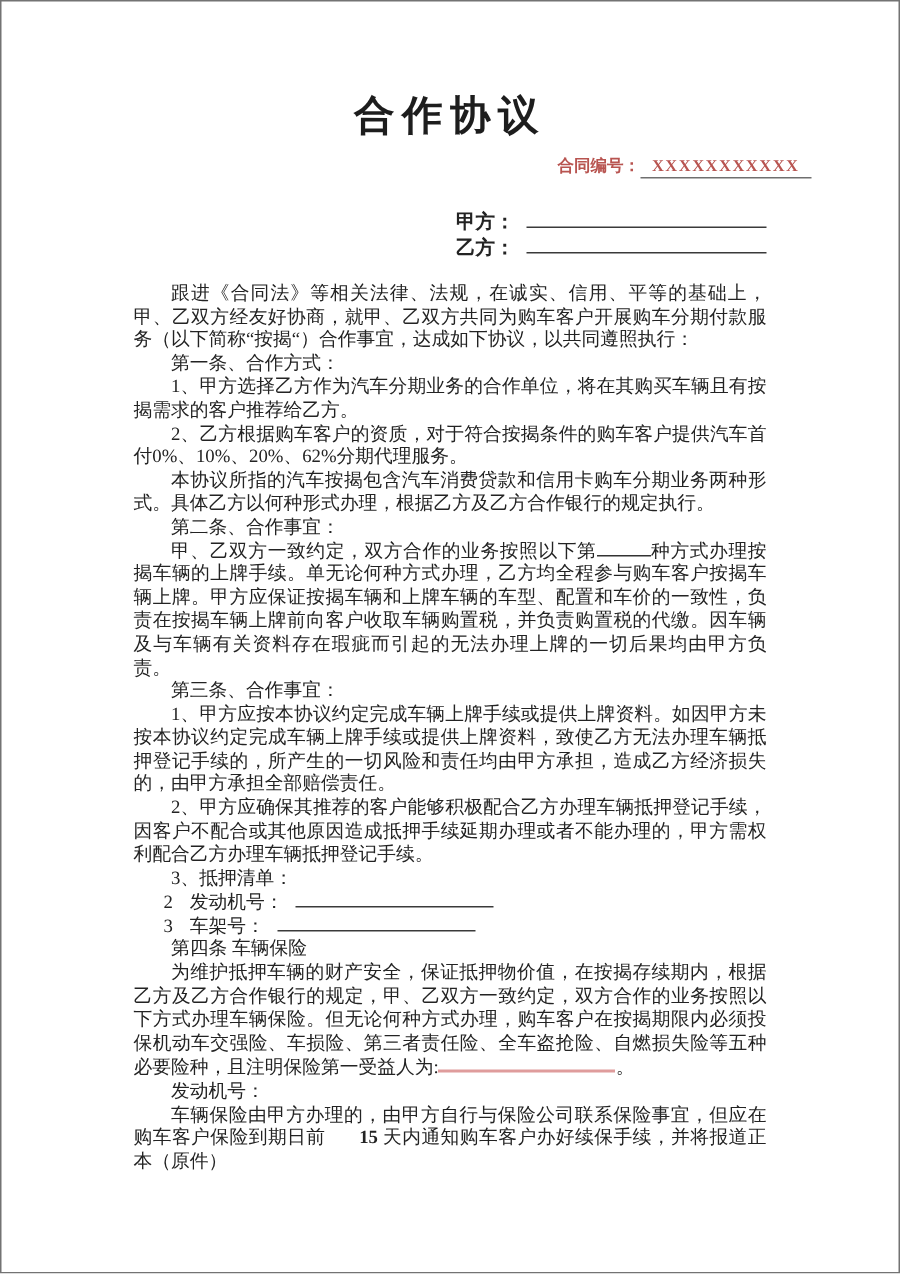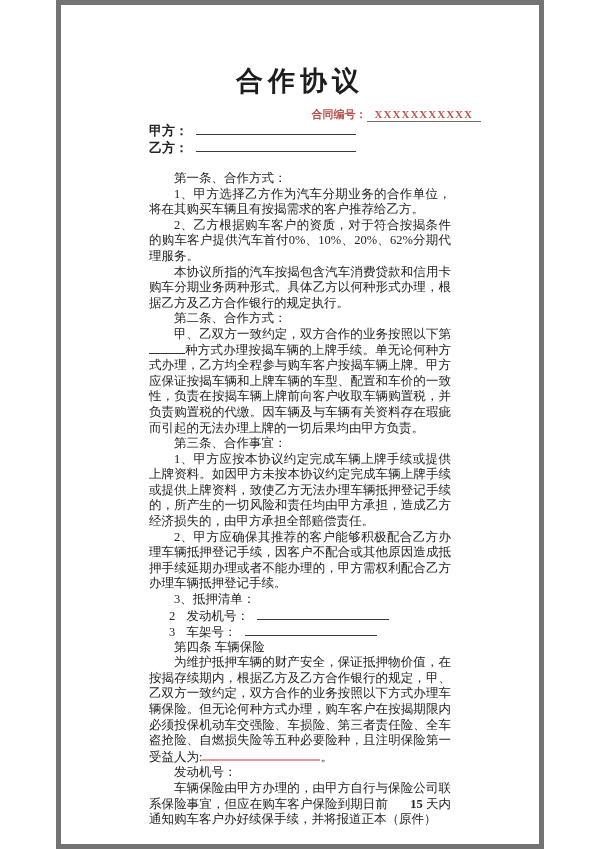--- a/index.html
+++ b/index.html
@@ -1,21 +1,21 @@
 <!DOCTYPE html>
 <html lang="zh" style="--accent-red: #b85450; --blank-pink: #df9c9c;"><head>
 <meta charset="utf-8">
 <style>
   html,body { margin:0; padding:0; background:#ffffff; }
   .page {
     position:relative;
-    width:488px; height:849px;
+    width:600px; height:849px;
     margin:0 auto;
     background:#ffffff;
-    border:5px solid #737373;
+    border:1px solid #737373;
     box-sizing:border-box;
     font-family:"Liberation Serif", serif;
     color:#232323;
     overflow:hidden;
   }
   .content { padding:58px 88px 0 88px; }
 
   .doc-title {
     margin:0; padding:0;
     text-align:center;
@@ -35,21 +35,21 @@
   }
   .cn-value {
     display:inline-block;
     min-width:96px;
     text-align:right;
     border-bottom:1.5px solid #6f6f6f;
     padding:0 8px 1px 8px;
     letter-spacing:1px;
   }
 
-  .parties { font-size:13px; font-weight:bold; line-height:17px; }
+  .parties { margin-top:20px; font-size:13px; font-weight:bold; line-height:17px;text-align:right; }
   .party-row { white-space:nowrap; }
   .party-blank {
     display:inline-block; width:160px; height:12px;
     border-bottom:1.5px solid #3a3a3a; margin-left:8px;
     vertical-align:baseline;
   }
 
   .bodytext { margin-top:15px; font-size:12.5px; line-height:15.6px; }
   .para {
     margin:0; text-align:justify; text-indent:2em;
@@ -87,27 +87,28 @@
     <div class="parties">
       <div class="party-row">
         <span>甲方：</span><span class="party-blank"></span>
       </div>
       <div class="party-row">
         <span>乙方：</span><span class="party-blank"></span>
       </div>
     </div>
 
     <div class="bodytext">
+      <p class="para">跟进《合同法》等相关法律、法规，在诚实、信用、平等的基础上，甲、乙双方经友好协商，就甲、乙双方共同为购车客户开展购车分期付款服务（以下简称“按揭“）合作事宜，达成如下协议，以共同遵照执行：</p>
 
       <p class="para">第一条、合作方式：</p>
       <p class="para">1、甲方选择乙方作为汽车分期业务的合作单位，将在其购买车辆且有按揭需求的客户推荐给乙方。</p>
       <p class="para">2、乙方根据购车客户的资质，对于符合按揭条件的购车客户提供汽车首付0%、10%、20%、62%分期代理服务。</p>
       <p class="para">本协议所指的汽车按揭包含汽车消费贷款和信用卡购车分期业务两种形式。具体乙方以何种形式办理，根据乙方及乙方合作银行的规定执行。</p>
 
-      <p class="para">第二条、合作方式：</p>
+      <p class="para">第二条、合作事宜：</p>
       <p class="para"><span>甲、乙双方一致约定，双方合作的业务按照以下第</span><span class="inline-blank"></span><span>种方式办理按揭车辆的上牌手续。单无论何种方式办理，乙方均全程参与购车客户按揭车辆上牌。甲方应保证按揭车辆和上牌车辆的车型、配置和车价的一致性，负责在按揭车辆上牌前向客户收取车辆购置税，并负责购置税的代缴。因车辆及与车辆有关资料存在瑕疵而引起的无法办理上牌的一切后果均由甲方负责。</span></p>
 
       <p class="para">第三条、合作事宜：</p>
       <p class="para">1、甲方应按本协议约定完成车辆上牌手续或提供上牌资料。如因甲方未按本协议约定完成车辆上牌手续或提供上牌资料，致使乙方无法办理车辆抵押登记手续的，所产生的一切风险和责任均由甲方承担，造成乙方经济损失的，由甲方承担全部赔偿责任。</p>
       <p class="para">2、甲方应确保其推荐的客户能够积极配合乙方办理车辆抵押登记手续，因客户不配合或其他原因造成抵押手续延期办理或者不能办理的，甲方需权利配合乙方办理车辆抵押登记手续。</p>
       <p class="para">3、抵押清单：</p>
 
       <div class="m-row">
         <span class="m-no">2</span><span>发动机号：</span><span class="m-blank"></span>
       </div>

